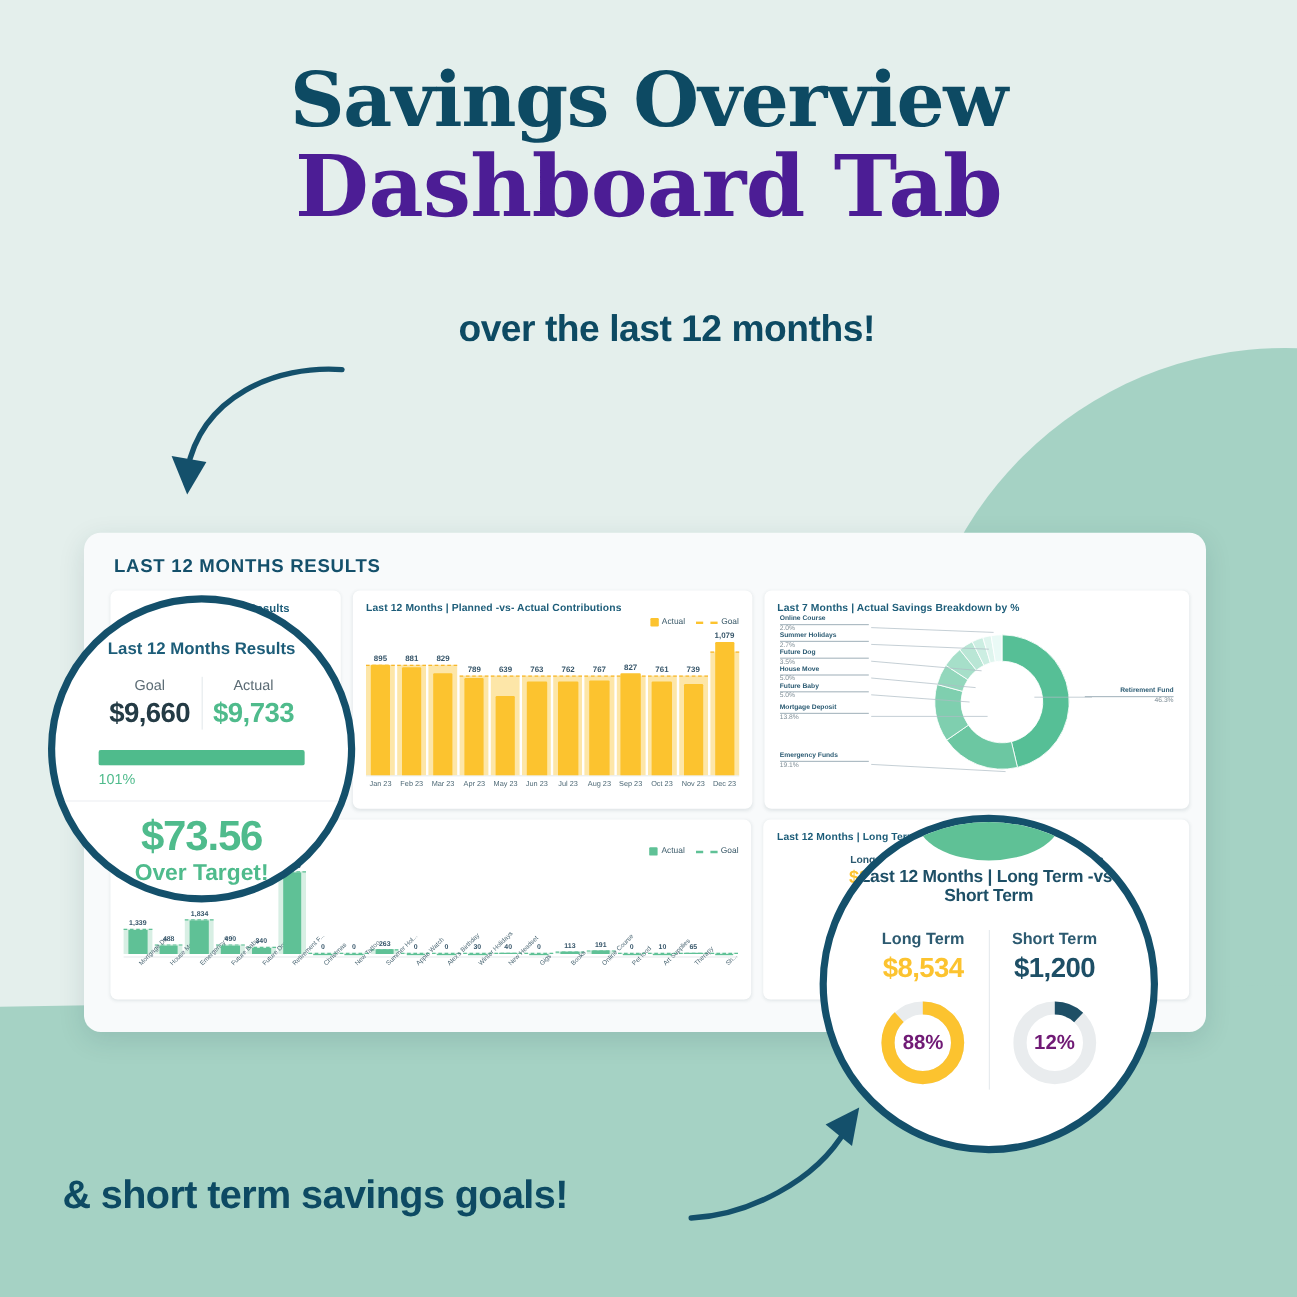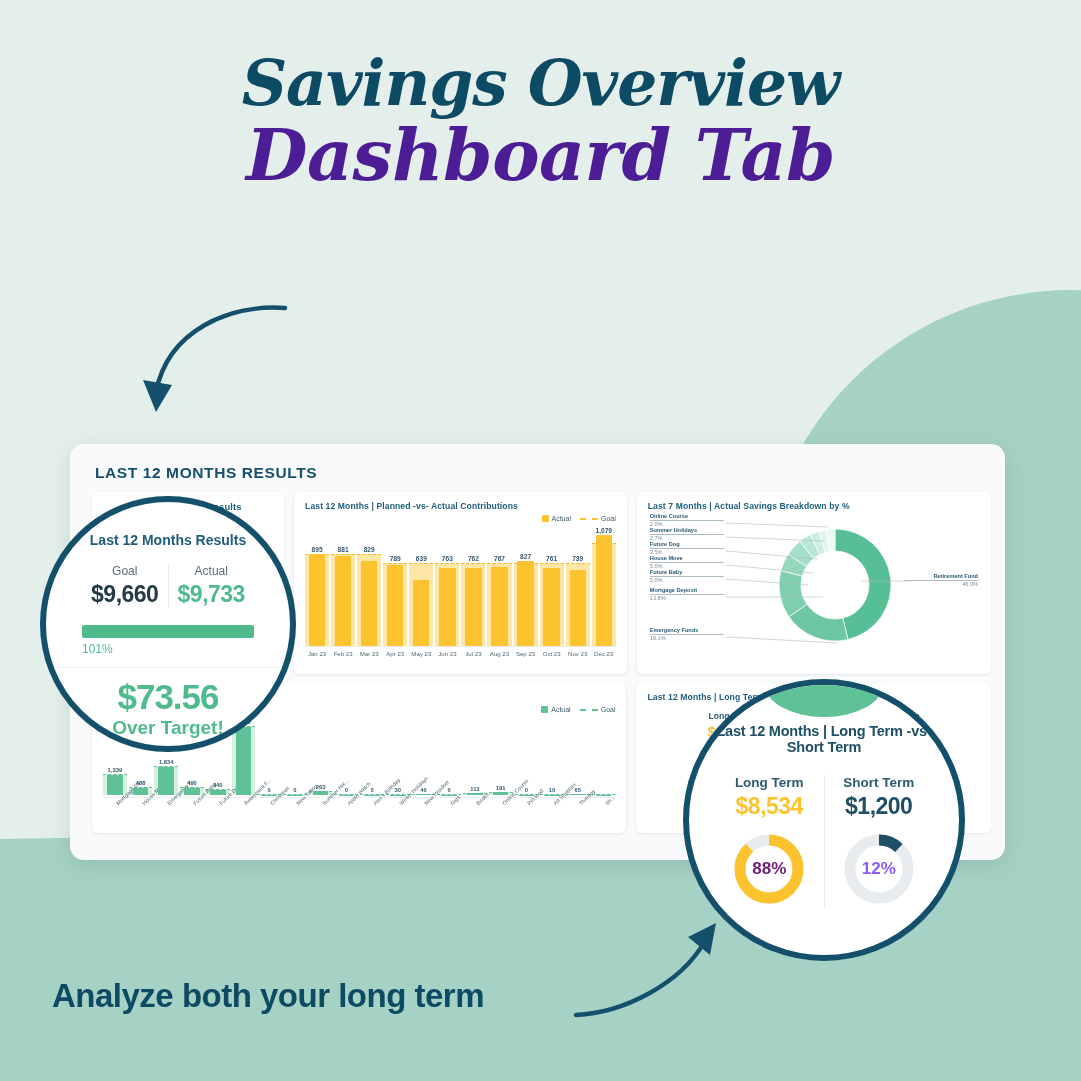--- a/index.html
+++ b/index.html
@@ -25,21 +25,21 @@
     left: 0; right: 0; bottom: 0;
     height: 260px;
     background: #a5d2c4;
     z-index: 0;
     clip-path: polygon(0 18px, 100% 0, 100% 100%, 0 100%);
   }
 
   
   #headline {
     position: absolute; top: 52px; left: 0; right: 0;
-    text-align: center; z-index: 5; font-style: italic;
+    text-align: center; z-index: 5;
   }
   #headline .l1 {
     display: block;
     font-family: "DejaVu Serif", serif;
     font-weight: bold;
     font-size: 63px;
     letter-spacing: -1px;
     color: #0d4a63;
     line-height: 1.0;
   }
@@ -213,21 +213,21 @@
   .lt-val { font-size: 15px; font-weight: bold; margin-top: 2px; }
   .lt-val.long { color: #fcc32f; }
   .lt-val.short { color: #1e4f66; }
   .ring { margin: 6px auto 0 auto; position: relative; width: 58px; height: 58px; }
   .ring svg { display: block; }
   .ring-txt {
     position: absolute; inset: 0; display: flex; align-items: center; justify-content: center;
     font-size: 11.5px; font-weight: bold;
   }
   .ring-txt.long { color: #701a75; }
-  .ring-txt.short { color: #8b5cf6; text-align: center; }
+  .ring-txt.short { color: #701a75; text-align: center; }
 
   
   .callout {
     position: absolute;
     border-radius: 50%;
     border: 6px solid #14506b;
     background: #ffffff;
     z-index: 9;
     overflow: hidden;
   }
@@ -279,20 +279,21 @@
 
 <div id="bg-circle-right"></div>
 <div id="bg-band-bottom"></div>
 
 <div id="headline">
   <span class="l1">Savings Overview</span>
   <span class="l2">Dashboard Tab</span>
 </div>
 
 <div id="subtitle">
+  <span class="s2">over the last 12 months!</span>
 </div>
 
 <svg class="arrow-svg" id="arrow-top" width="170" height="130" viewBox="0 0 170 130">
   <path d="M165 8 C110 4 48 30 36 92" fill="none" stroke="#14506b" stroke-width="4.5" stroke-linecap="round"></path>
   <path d="M36 112 L23 80 L52 85 Z" fill="#14506b"></path>
 </svg>
 
 <svg class="arrow-svg" id="arrow-bottom" width="160" height="110" viewBox="0 0 160 110">
   <path d="M6 100 C52 98 110 70 135 26" fill="none" stroke="#14506b" stroke-width="4.5" stroke-linecap="round"></path>
   <path d="M146 8 L140 40 L118 22 Z" fill="#14506b"></path>
@@ -761,14 +762,14 @@
             <circle id="ring-short-big" cx="39" cy="39" r="29" fill="none" stroke="#1e4f66" stroke-width="11" stroke-linecap="butt" transform="rotate(-90 39 39)" stroke-dasharray="182.212373908208" stroke-dashoffset="160.34688903922304"></circle>
           </svg>
           <div class="ring-txt short">12%</div>
         </div>
       </div>
     </div>
   </div>
 </div>
 
 <div id="caption">
-  <span>Analyze both your long term</span>
+  <span>&amp; short term savings goals!</span>
 </div>
 
 </body></html>

